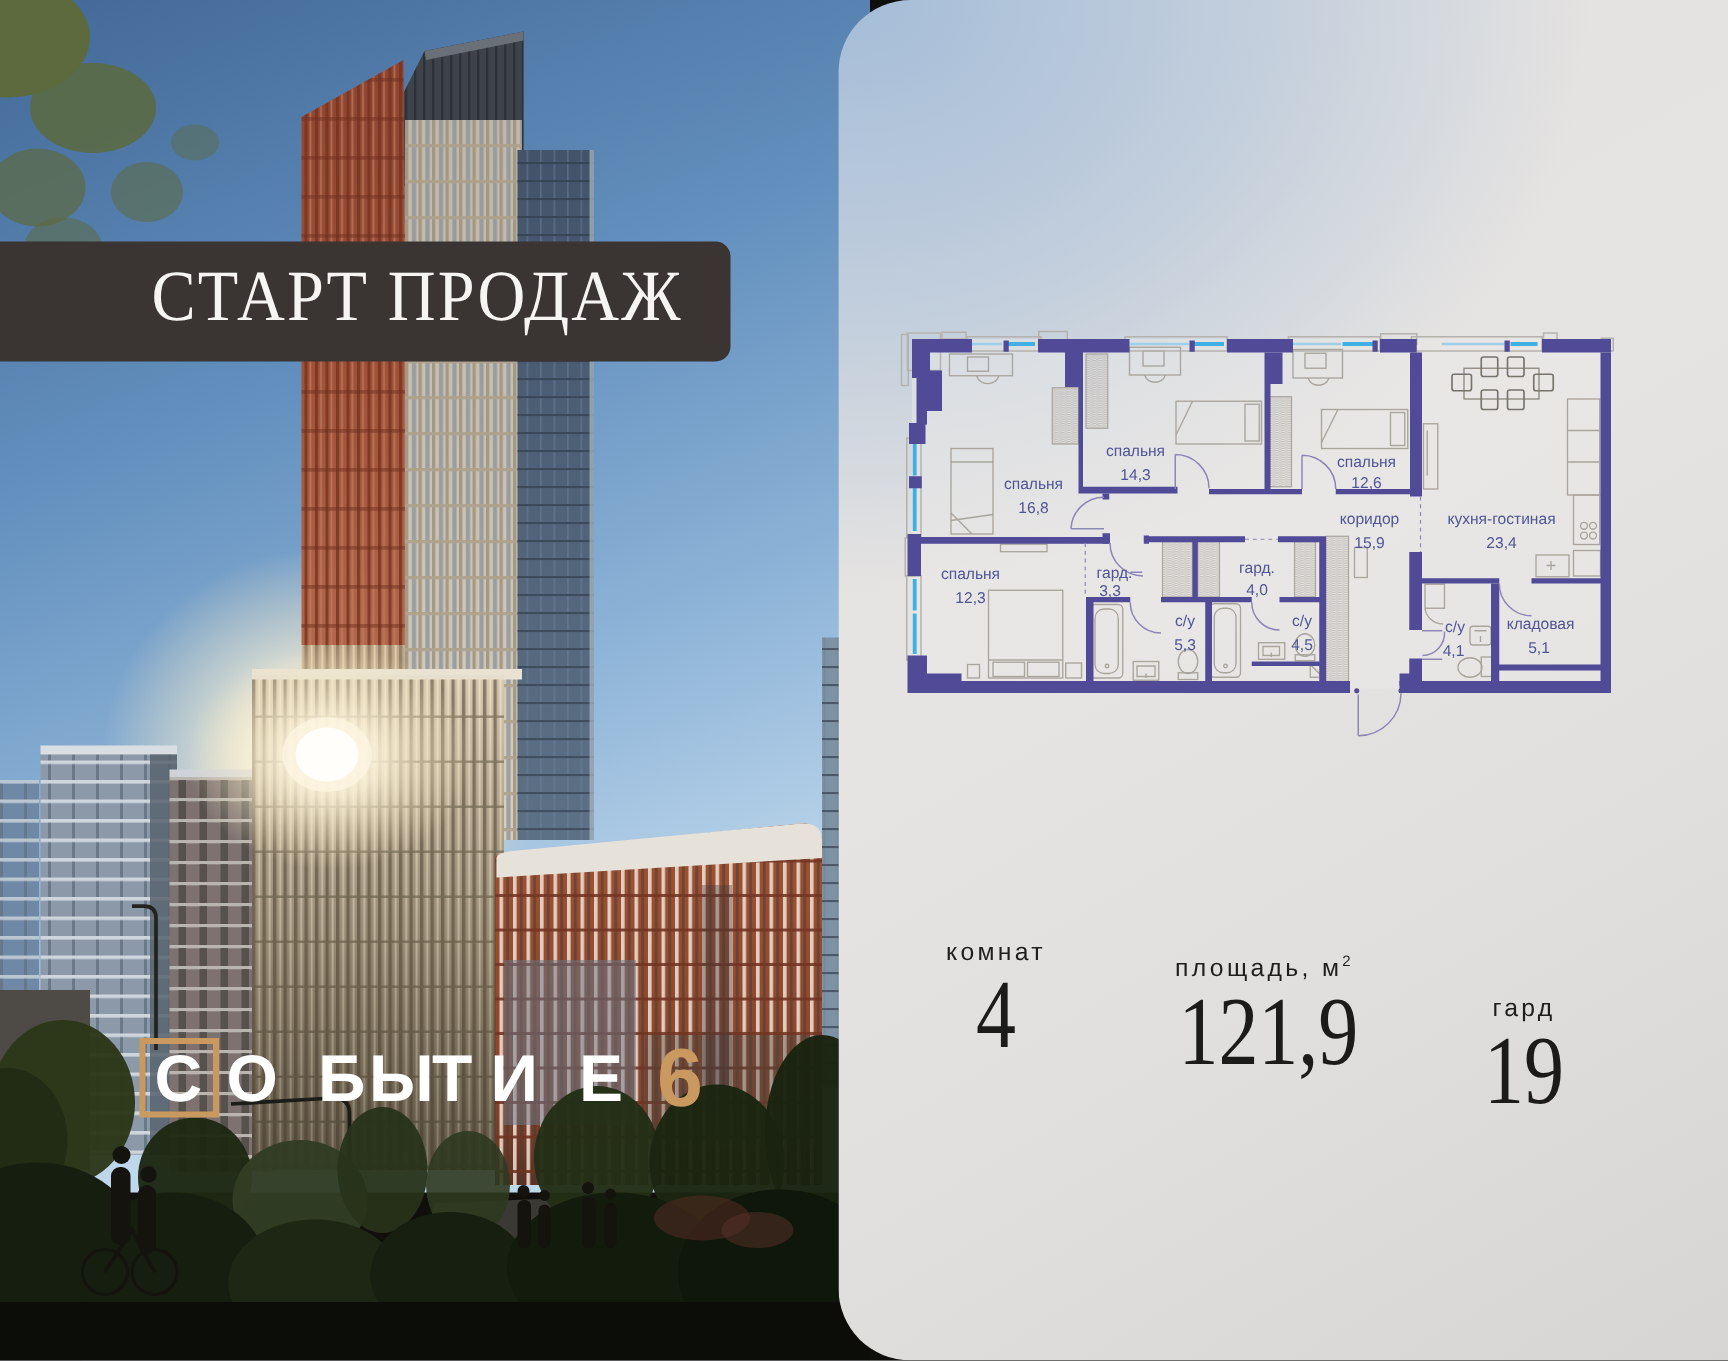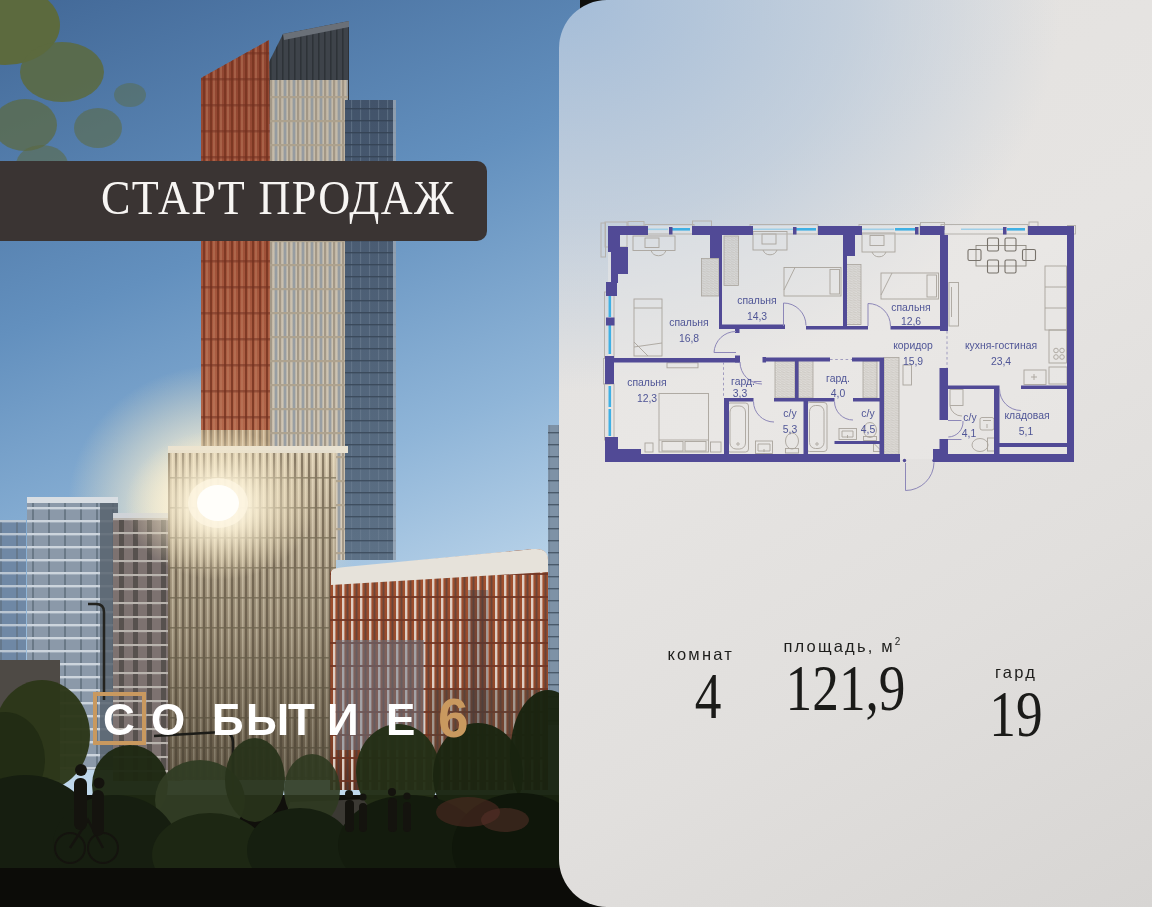--- a/index.html
+++ b/index.html
@@ -571,21 +571,21 @@
         <text x="868" y="433">4,5</text>
 
 <text x="970" y="421">с/у</text>
         <text x="969" y="437">4,1</text>
 
 <text x="1027" y="419">кладовая</text>
         <text x="1026" y="435">5,1</text>
 </g>
 </svg>
 
-<div class="stat" style="left:594px;top:645px;width:140px;text-align:right;">
+<div class="stat" style="left:594px;top:626px;width:140px;">
   <div class="lab">комнат</div>
   <div class="val">4</div>
 </div>
 
 <div class="stat" style="left:773px;top:636px;width:140px;">
   <div class="lab">площадь, м<span style="font-size:10px;vertical-align:super;">2</span></div>
   <div class="val">121,9</div>
 </div>
 
 <div class="stat" style="left:946px;top:663px;width:140px;">

